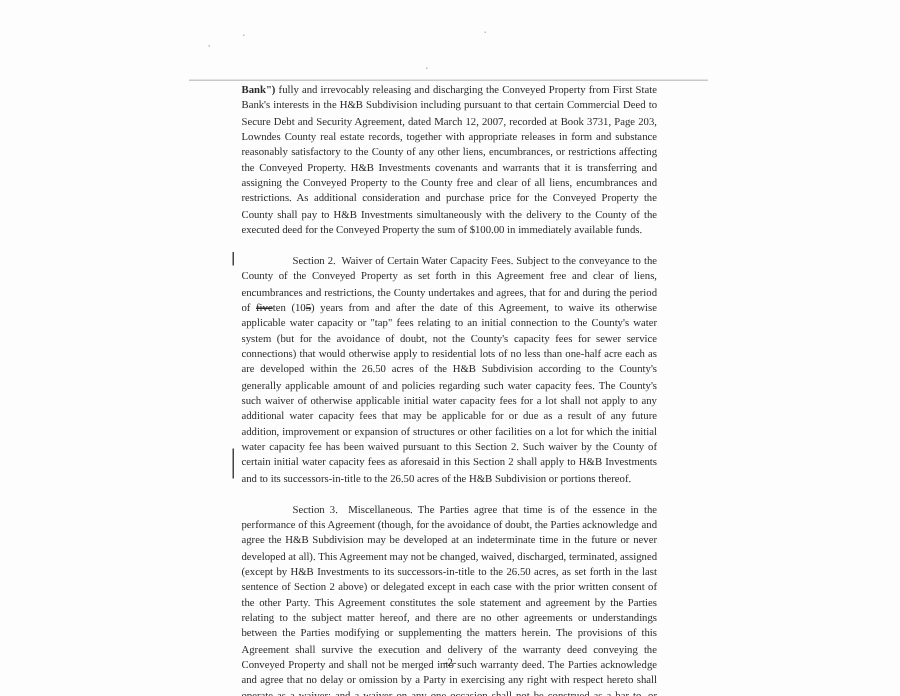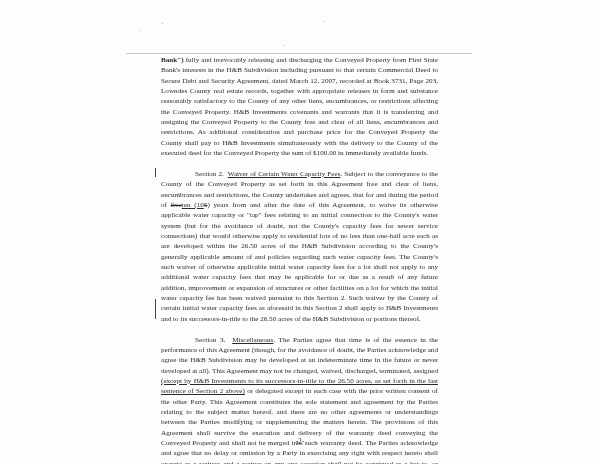--- a/index.html
+++ b/index.html
@@ -6,21 +6,21 @@
   body { width:600px; height:464px; background:#ffffff; position:relative; overflow:hidden; }
   .page { position:absolute; left:0; top:0; width:600px; height:464px; background:#fdfdfd; }
   .topline { position:absolute; left:126px; top:53px; width:346px; height:1px; background:#c9c9c9; }
   .body { position:absolute; left:161px; top:55px; width:277px;
           font-family:"Liberation Serif", serif; font-size:7.15px; line-height:10.35px;
           color:#2a2a2a; text-align:justify; }
   .body p { margin:0; }
   .para { text-indent:0; }
   .indent { text-indent:34px; }
   .gap { height:10.5px; }
-  .u { text-decoration:underline; }
+  .u { }
   .s { text-decoration:line-through;margin-top:22px; }
   .b { font-weight:bold; }
   .bar { position:absolute; left:155px; width:1px; height:9px; background:#444; }
   .pagenum { position:absolute; top:437px; left:0; width:600px; text-align:center;
              font-family:"Liberation Serif", serif; font-size:7.5px; color:#333; }
   .speck { position:absolute; width:1px; height:1px; background:#bbb; }
 </style>
 </head>
 <body>
 

